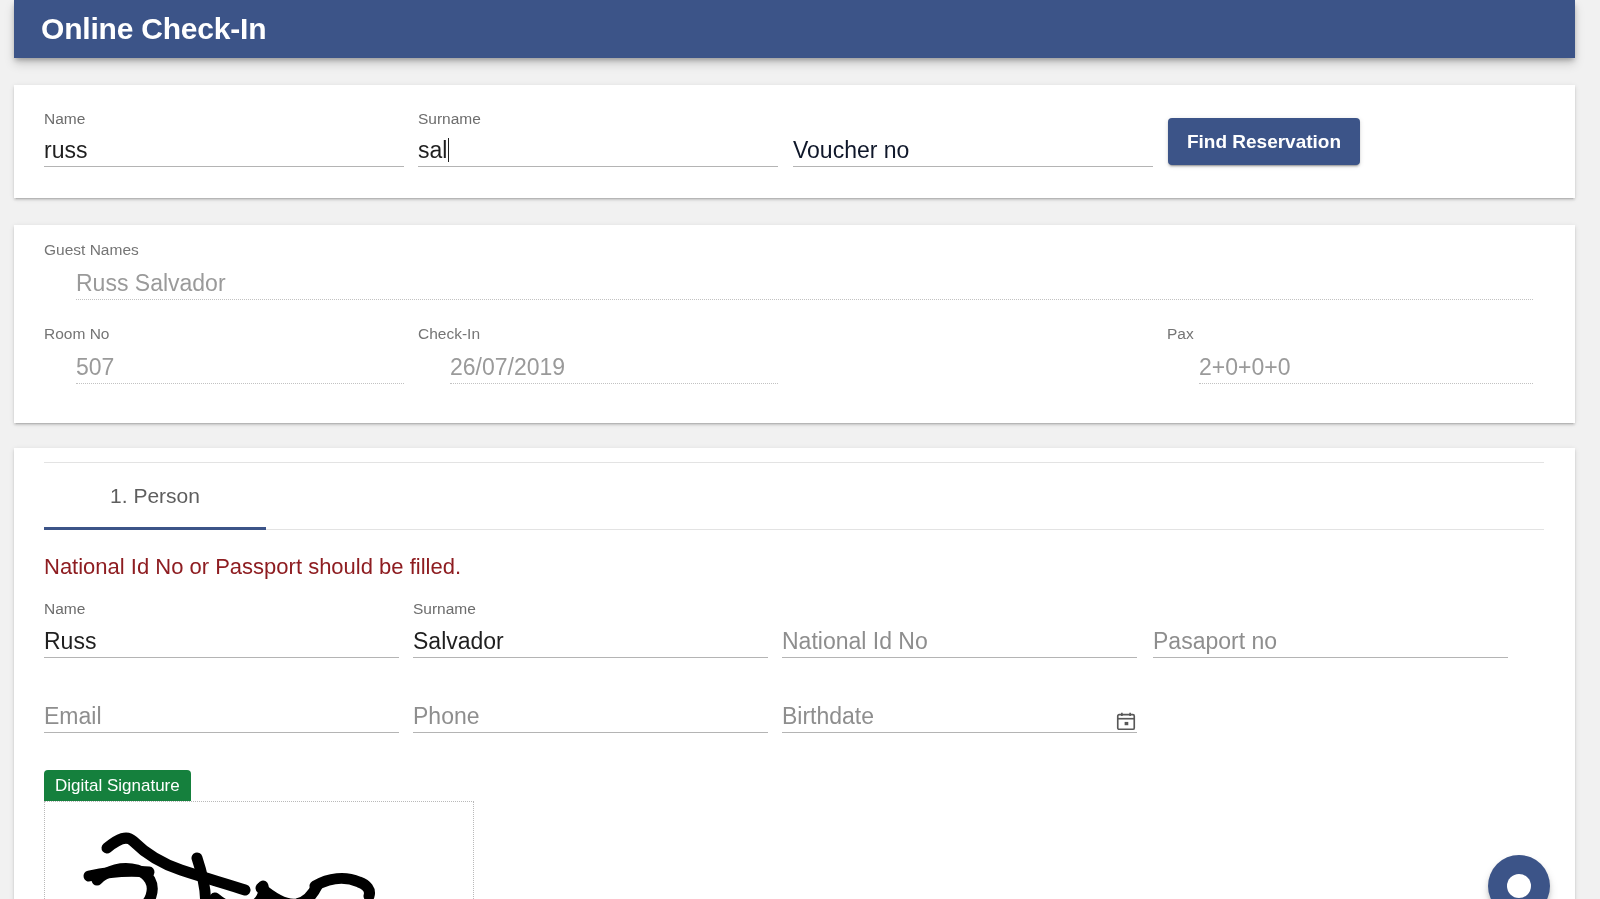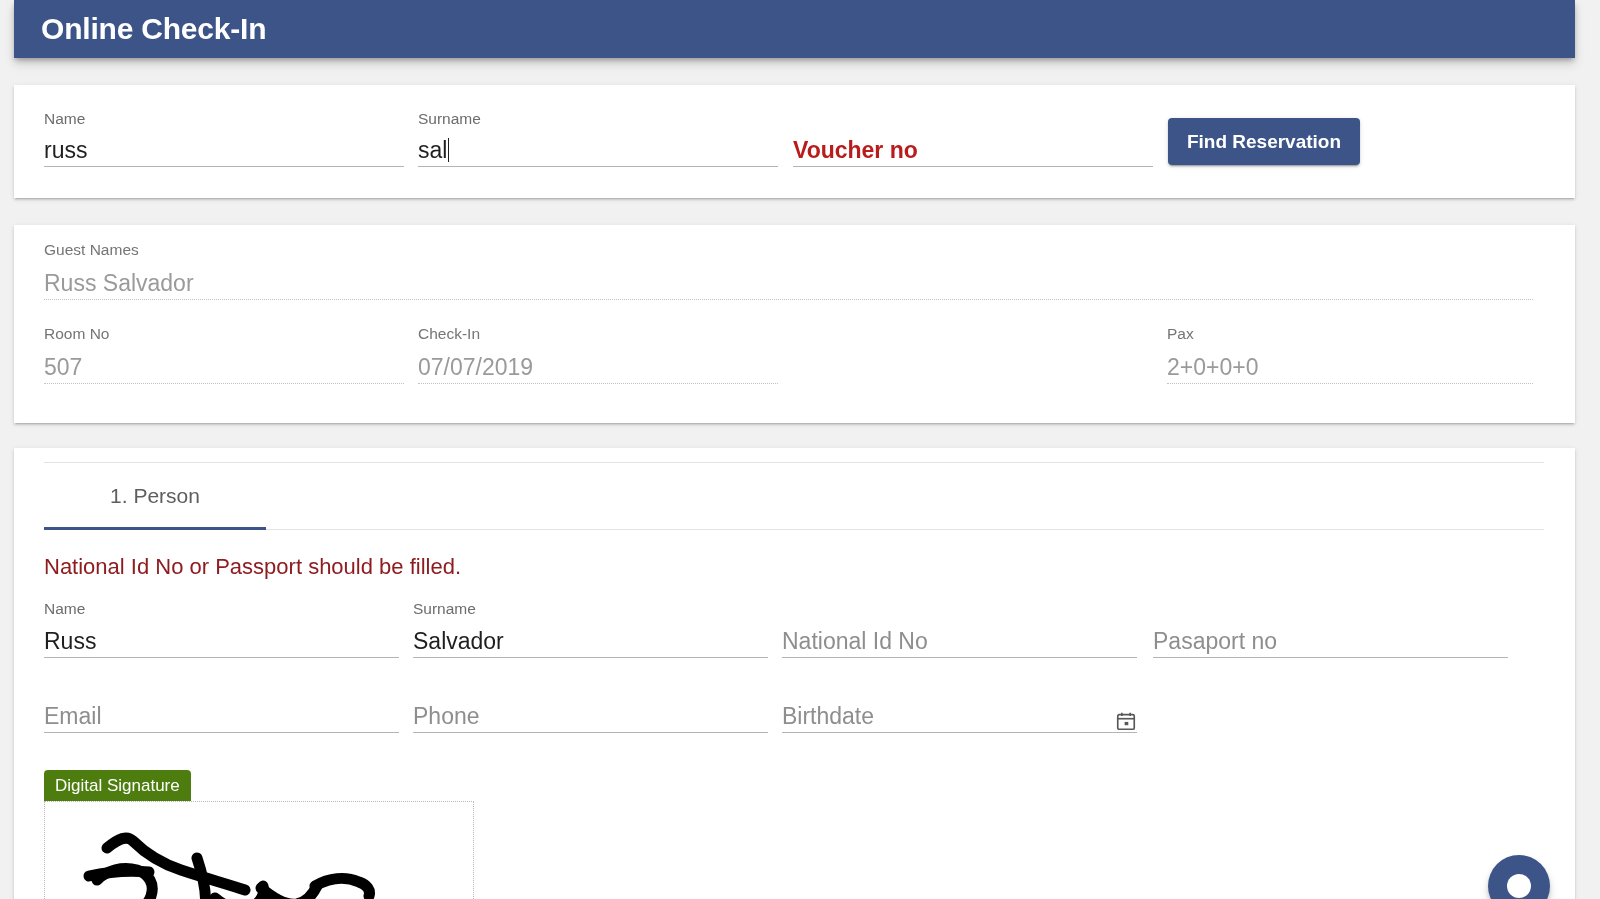--- a/index.html
+++ b/index.html
@@ -62,21 +62,21 @@
     white-space: nowrap;
   }
   .field .val {
     display: block;
     font-size: 23px;
     color: #1f1f1f;
     line-height: 27px;
     height: 30px;
     white-space: nowrap;
   }
-  .field .val.placeholder { color: #b91c1c; font-weight: bold; }
+  .field .val.placeholder { color: #0f172a; }
   .field .underline {
     border-bottom: 1px solid #b4b4b4;
     margin-top: 1px;
   }
   .caret {
     display: inline-block;
     width: 1px; height: 24px;
     background: #1f1f1f;
     vertical-align: -4px;
     margin-left: 1px;
@@ -110,20 +110,21 @@
     margin-bottom: 10px;
     white-space: nowrap;
   }
   .res-field .val {
     display: block;
     font-size: 23px;
     color: #9a9a9a;
     line-height: 28px;
     height: 31px;
     white-space: nowrap;
+    margin-left: 32px;
   }
   .res-field .dotted {
     border-bottom: 1px dotted #c2c2c2;
   }
 
   #r-guest    { left: 30px;  top: 16px;  width: 1489px; }
   #r-room     { left: 30px;  top: 100px; width: 360px; }
   #r-checkin  { left: 404px; top: 100px; width: 360px; }
   #r-checkout { left: 779px; top: 100px; width: 360px; }
   #r-pax      { left: 1153px;top: 100px; width: 366px; }
@@ -202,21 +203,21 @@
     position: absolute;
     right: 0; top: 8px;
     width: 22px; height: 22px;
     cursor: pointer;
   }
 
   
   .sig-wrap { position: absolute; left: 30px; top: 322px; }
   .sig-label {
     display: inline-block;
-    background: #4d7c0f;
+    background: #15803d;
     color: #ffffff;
     font-size: 17px;
     padding: 6px 11px 7px 11px;
     border-radius: 4px 4px 0 0;
     line-height: 19px;
   }
   .sig-pad {
     width: 430px; height: 132px;
     border: 1px dotted #b9b9b9;
     background: #ffffff;
@@ -282,21 +283,21 @@
       <span class="val dotted">Russ Salvador</span>
     </div>
 
     <div class="res-field" id="r-room">
       <span class="lbl">Room No</span>
       <span class="val dotted">507</span>
     </div>
 
     <div class="res-field" id="r-checkin">
       <span class="lbl">Check-In</span>
-      <span class="val dotted">07/07/2019</span>
+      <span class="val dotted">26/07/2019</span>
     </div>
 
 
     <div class="res-field" id="r-pax">
       <span class="lbl">Pax</span>
       <span class="val dotted">2+0+0+0</span>
     </div>
   </div>
 
   <div class="card" id="person-card">

